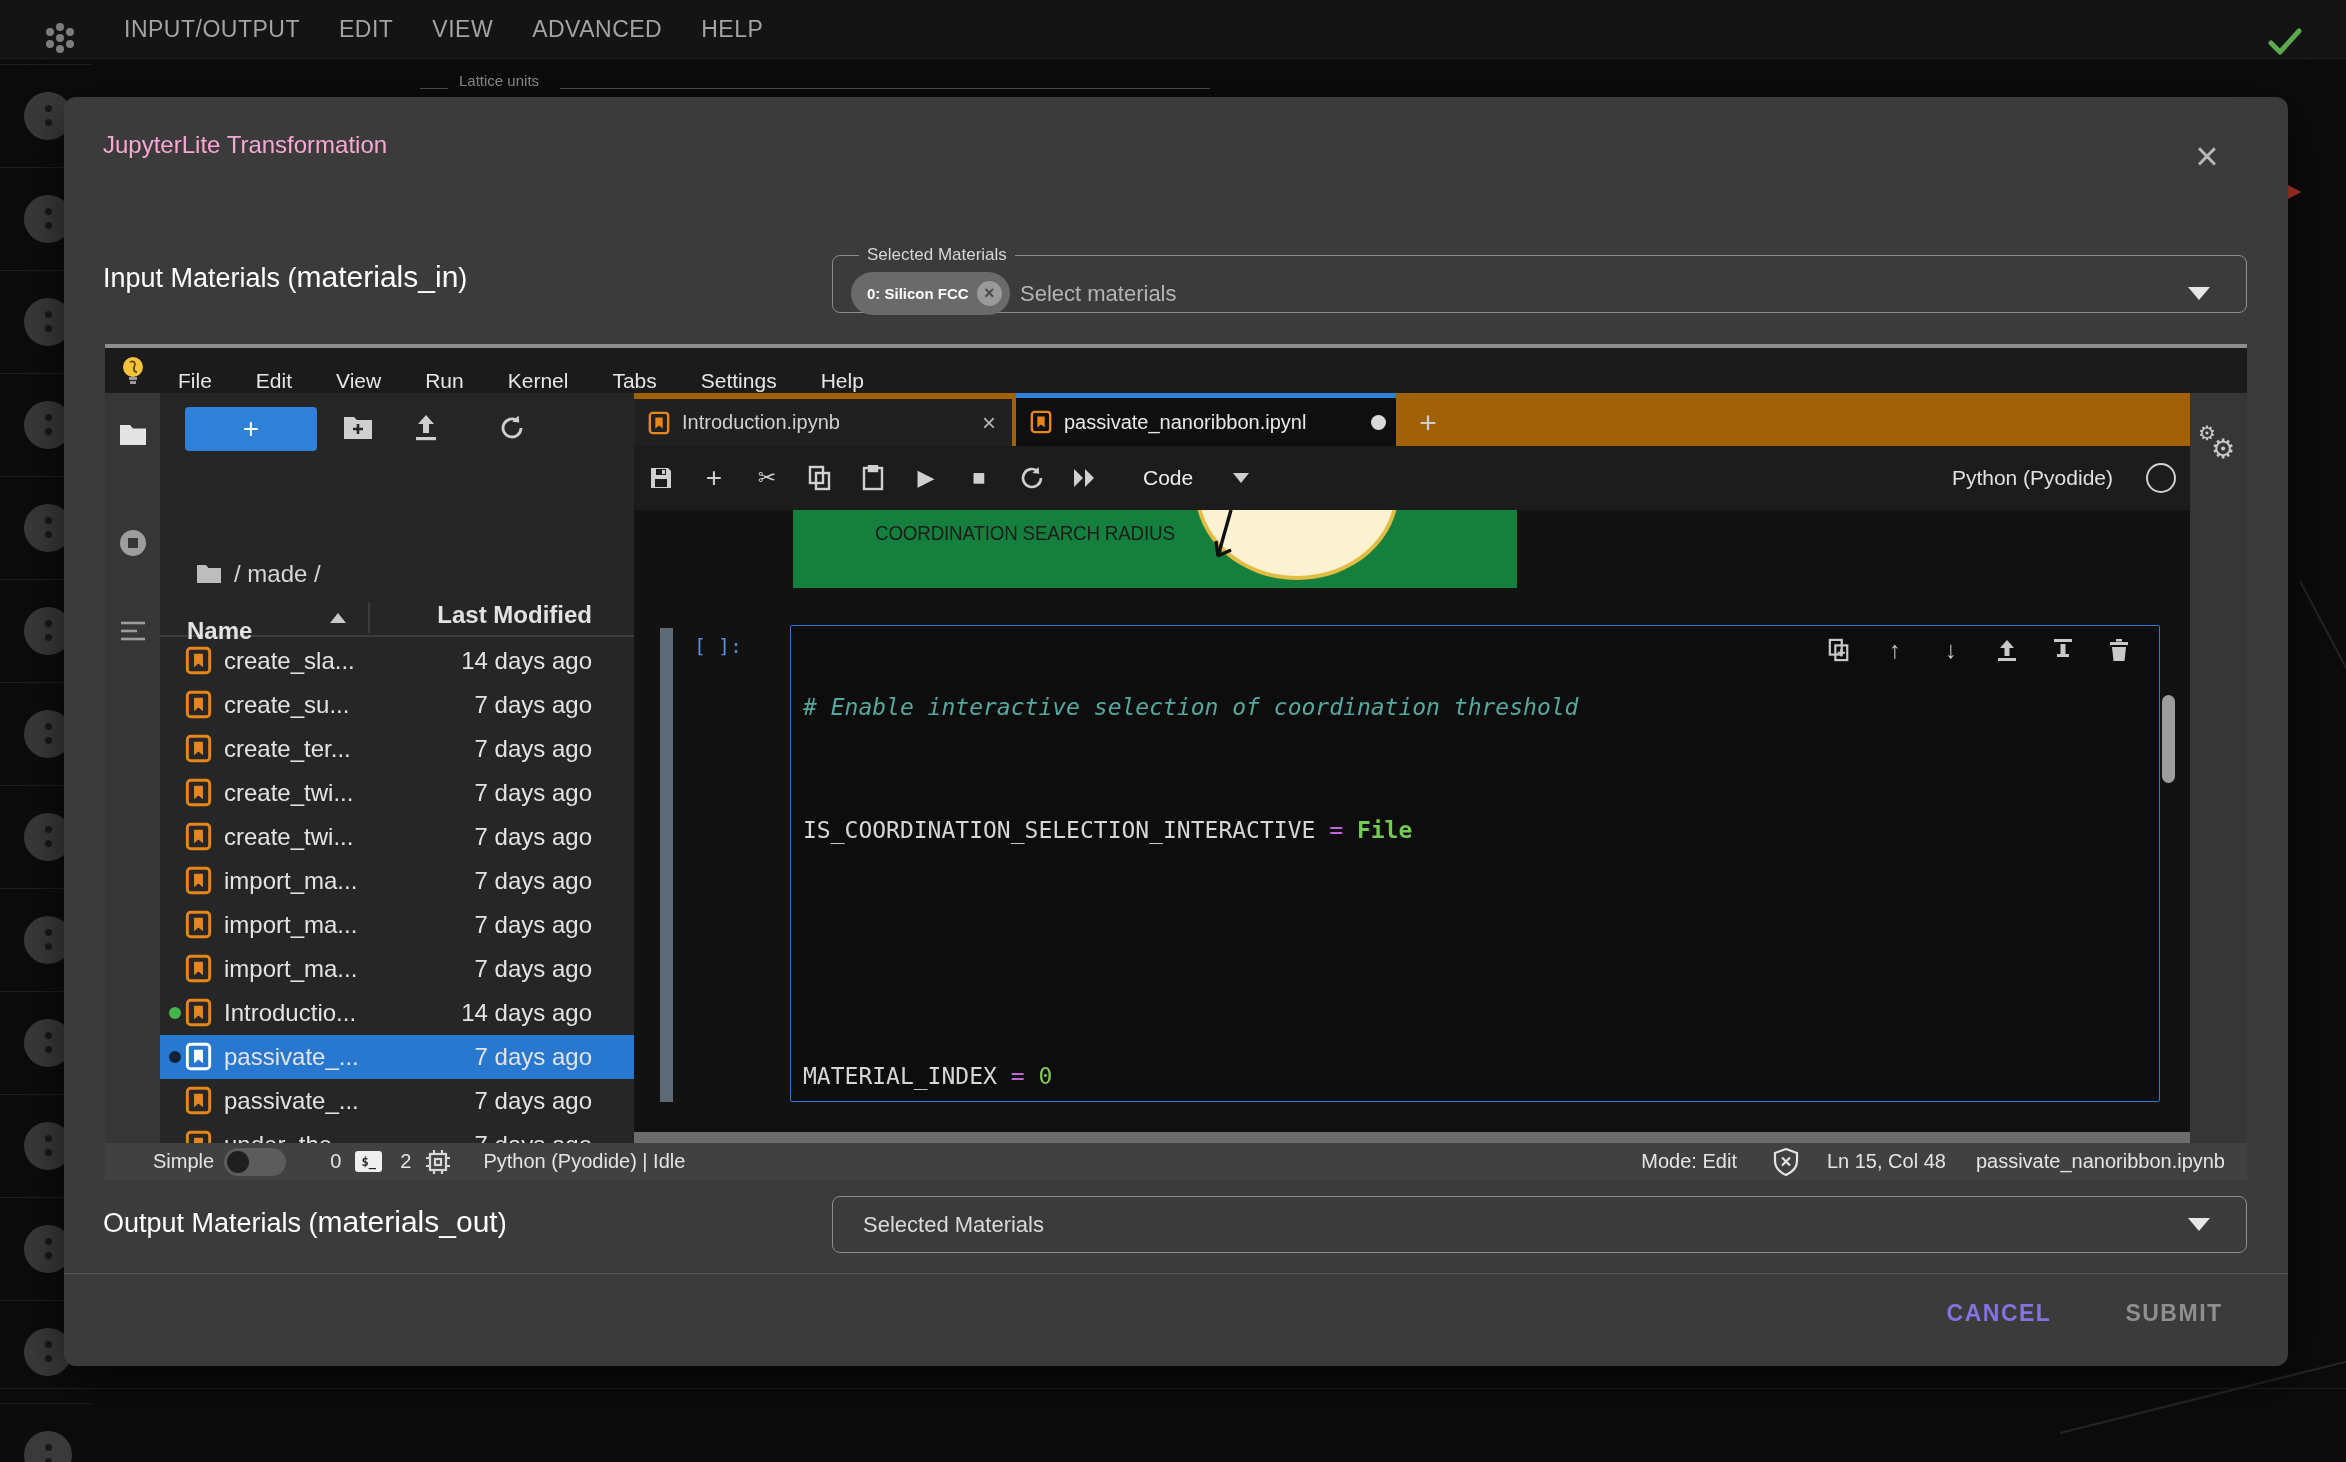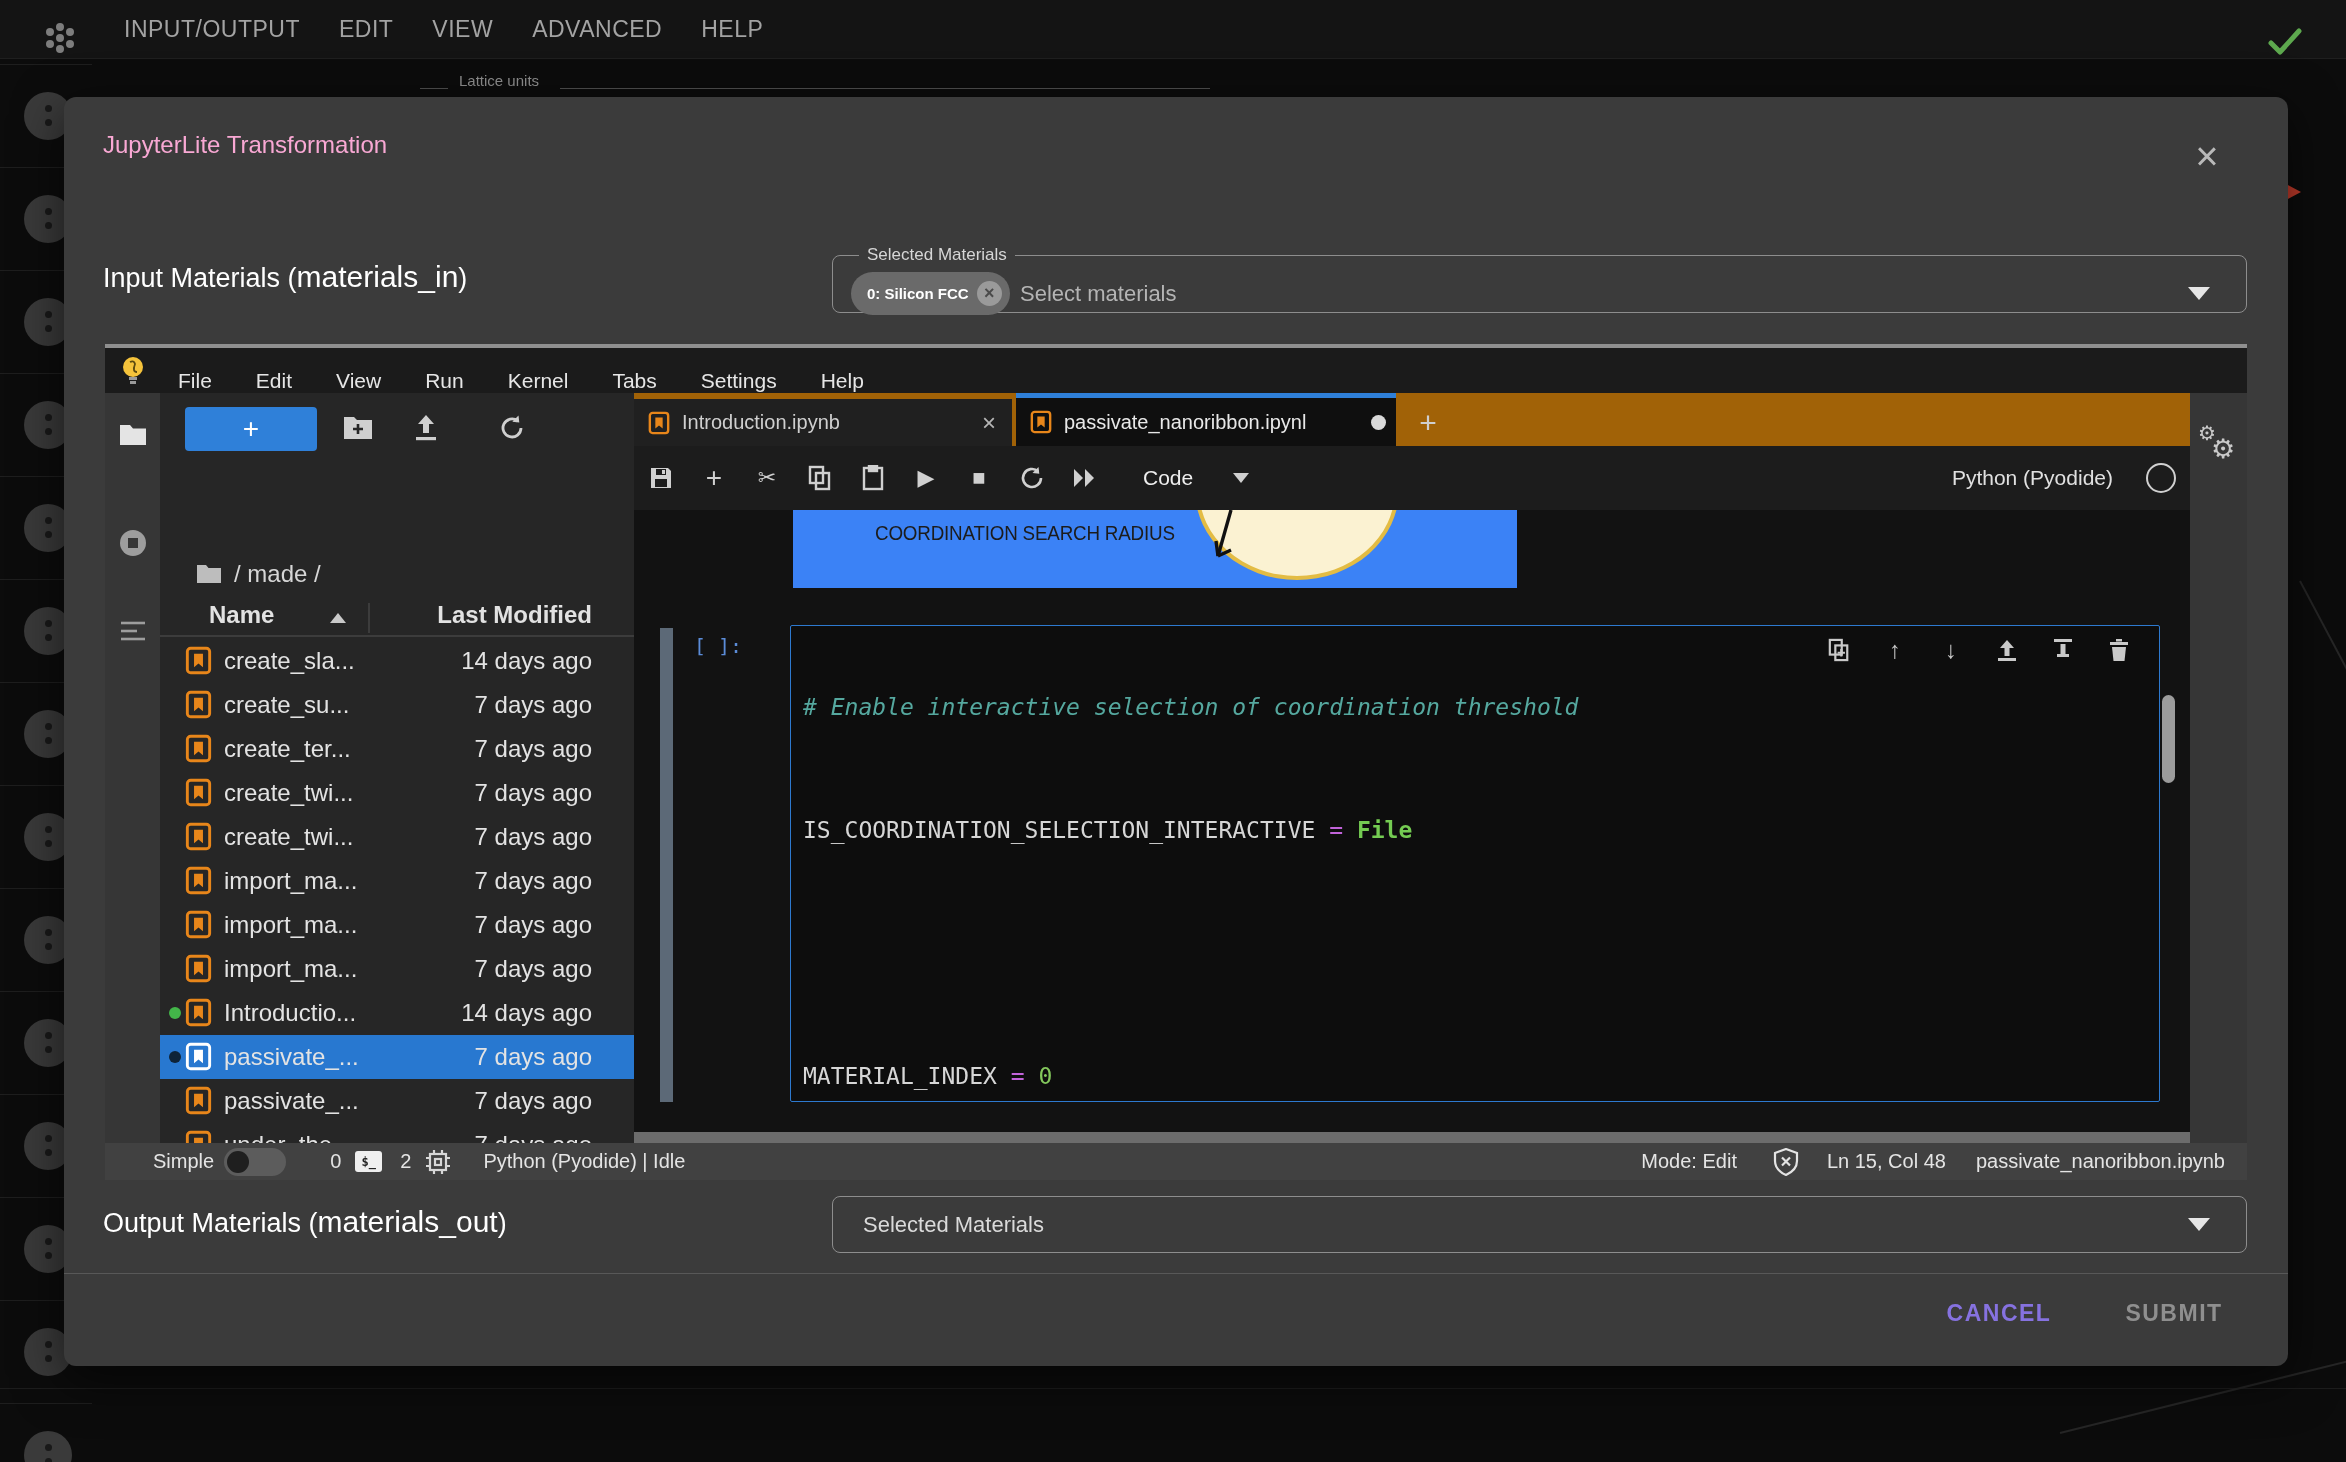--- a/index.html
+++ b/index.html
@@ -69,21 +69,21 @@
   .fb-new{position:absolute;left:25px;top:14px;width:132px;height:44px;background:var(--accent,#3e86e0);border:none;border-radius:4px;
           color:#fff;font-size:28px;cursor:pointer;font-family:"Liberation Sans",sans-serif;}
   .fb-ic{position:absolute;top:21px;width:30px;height:30px;color:#cfcfcf;cursor:pointer;}
   .fb-filter{position:absolute;left:27px;top:87px;width:411px;height:57px;border:1.5px solid #9a9a9a;border-radius:3px;background:#1f1f1f;}
   .fb-filter input{position:absolute;left:16px;top:0;width:330px;height:55px;background:transparent;border:none;outline:none;
                    font-size:24px;color:#ddd;font-family:"Liberation Sans",sans-serif;}
   .fb-filter input::placeholder{color:#8f8f8f;}
   .fb-search{position:absolute;right:12px;top:14px;color:#cfcfcf;}
   .fb-crumb{position:absolute;left:36px;top:167px;display:flex;align-items:center;gap:12px;color:#d6d6d6;font-size:24px;}
   .fb-header{position:absolute;left:0;top:207px;width:474px;height:35px;border-bottom:2px solid #3c3c3c;font-weight:bold;color:#e2e2e2;font-size:24px;}
-  .h-name{position:absolute;left:27px;top:1px;cursor:pointer;margin-left:22px;}
+  .h-name{position:absolute;left:27px;top:17px;cursor:pointer;}
   .sort-caret{position:absolute;left:170px;top:13px;width:0;height:0;border-left:8px solid transparent;border-right:8px solid transparent;border-bottom:10px solid #c9c9c9;}
   .h-div{position:absolute;left:208px;top:3px;height:30px;border-left:2px solid #3c3c3c;}
   .h-mod{position:absolute;right:42px;top:1px;cursor:pointer;}
   #file-list{position:absolute;left:0;top:246px;width:474px;}
   .frow{position:relative;height:44px;cursor:pointer;}
   .frow.selected{background:var(--selection,#2878d0);}
   .fdot{position:absolute;left:9px;top:16px;width:12px;height:12px;border-radius:50%;} .dot-green{background:#43b649;} .dot-dark{background:#0e2337;}
   .ficon{position:absolute;left:25px;top:7px;color:var(--file-icon-orange,#e8861a);}
   .frow.selected .ficon{color:#fff;}
   .fname{position:absolute;left:64px;top:8px;font-size:24px;color:#e3e3e3;}
@@ -105,21 +105,21 @@
               padding:0 14px;box-sizing:border-box;gap:27px;color:#d0d0d0;}
   .tb-ic{width:26px;display:flex;justify-content:center;cursor:pointer;font-size:22px;color:#d0d0d0;}
   .celltype{display:flex;align-items:center;gap:40px;margin-left:18px;cursor:pointer;}
   .celltype .ct-label{font-size:21px;color:#eee;}
   .caret.small{border-left-width:8px;border-right-width:8px;border-top-width:10px;border-top-color:#cfcfcf;}
   .tb-spacer{flex:1;}
   .kernel-name{font-size:21px;color:#e0e0e0;cursor:pointer;}
   .kernel-circle{width:26px;height:26px;border-radius:50%;border:2.5px solid #d0d0d0;margin-left:6px;cursor:pointer;}
   
   .nb-content{position:absolute;left:0;top:117px;width:1556px;height:622px;background:#121212;overflow:hidden;}
-  .nb-image{position:absolute;left:159px;top:0;width:724px;height:78px;background:#3b82f6;overflow:hidden;}
+  .nb-image{position:absolute;left:159px;top:0;width:724px;height:78px;background:#15803d;overflow:hidden;}
   .nb-img-caption{position:absolute;left:82px;top:12px;font-size:20px;color:#1c1c1c;letter-spacing:-0.2px;transform:scaleX(.94);transform-origin:left;}
   .nb-ellipse{position:absolute;left:402px;top:-110px;width:204px;height:180px;border-radius:50%;background:#fbf2d2;border:4px solid #e3bc44;box-sizing:border-box;}
   .nb-arrow{position:absolute;left:408px;top:0;}
   .cell-collapser{position:absolute;left:26px;top:118px;width:13px;height:474px;background:#5c6977;cursor:pointer;}
   .cell-prompt{position:absolute;left:60px;top:124px;width:88px;text-align:left;font-family:"DejaVu Sans Mono",monospace;
                font-size:20px;color:#5b8cd8;}
   .code-cell{position:absolute;left:156px;top:115px;width:1370px;height:477px;background:#0d0d0d;border:1.5px solid #2d79cf;
              border-radius:2px;box-sizing:border-box;}
   #code-lines{position:absolute;left:12px;top:5px;font-family:"DejaVu Sans Mono",monospace;font-size:23px;line-height:30.7px;white-space:pre;}
   .cline{height:30.7px;}

